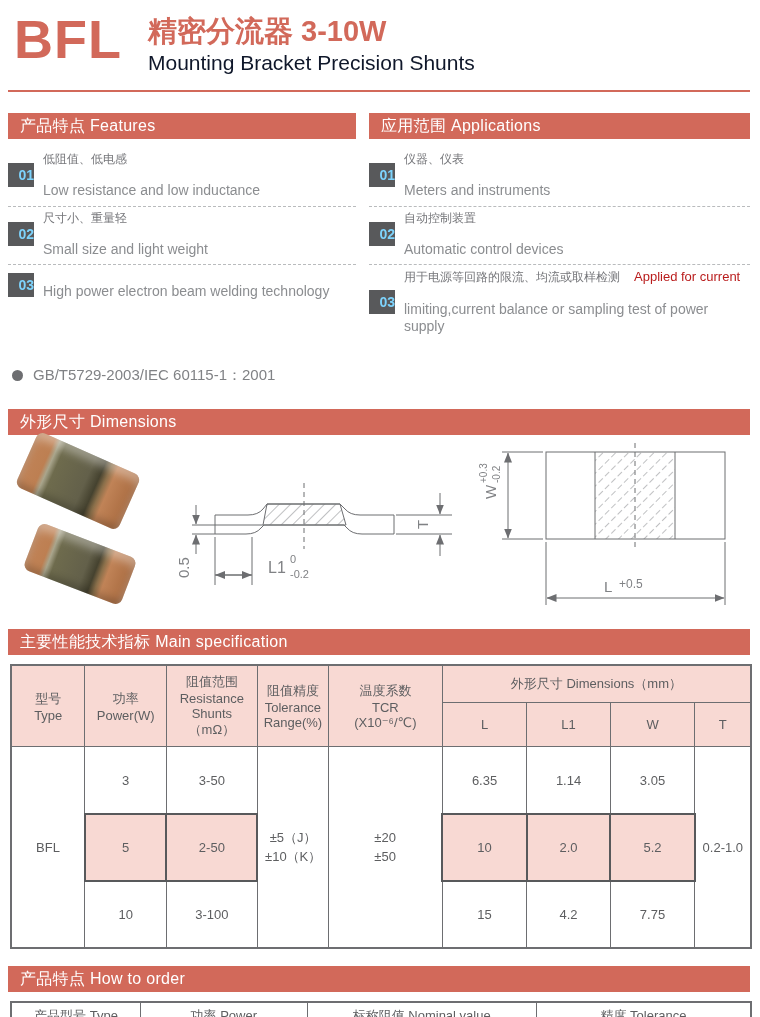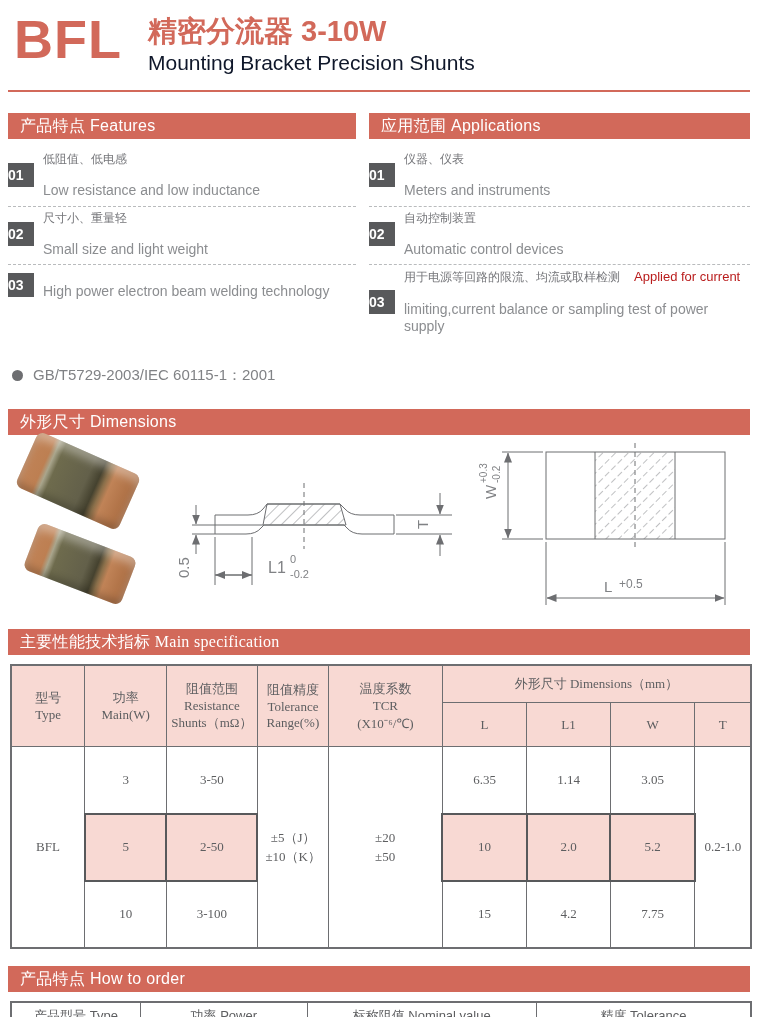--- a/index.html
+++ b/index.html
@@ -19,21 +19,21 @@
   .bar { background:#d2695a; color:#fff; height:26px; line-height:26px; font-size:16px; padding-left:12px; letter-spacing:0.3px; }
   .bar.full { margin-left:8px; margin-right:10px; }
 
   
   .two-col { display:flex; margin:21px 10px 0 8px; gap:13px; }
   .col-left { width:348px; }
   .col-right { flex:1; }
   .items { margin-top:9px; }
   .item { display:flex; align-items:center; padding:3px 0 6px; border-bottom:1px dashed #b9bbbd; min-height:40px; }
   .item:last-child { border-bottom:none; }
-  .badge { flex:0 0 26px; height:24px; background:#58595b; color:#ffffff; font-weight:700; font-size:14px; text-align:left; line-height:24px; margin-right:9px; }
+  .badge { flex:0 0 26px; height:24px; background:#58595b; color:#7dd3fc; font-weight:700; font-size:14px; text-align:right; line-height:24px; margin-right:9px; }
   .ftext { flex:1; }
   .zh { font-size:12px; color:#75767a; line-height:1.35; }
   .en { font-size:14px; color:#8b8d90; line-height:1.25; margin-top:15px; }
   .zh .suffix { font-size:13px; color:#b91c1c; margin-left:14px; }
 
   
   .standards { margin-top:11px; }
   .std-item { display:flex; align-items:center; margin:24px 0 0 12px; font-size:15px; color:#808285; }
   .bullet { width:11px; height:11px; border-radius:50%; background:#6d6e71; margin-right:10px; flex:0 0 11px; }
 
@@ -43,21 +43,21 @@
   .photo { position:absolute; border-radius:7px;
     background:linear-gradient(90deg,#c08357 0%,#bd7f52 16%,#a9a58c 21%,#6e6b4d 27%,#63604a 56%,#45422f 66%,#8a6f4a 72%,#c08357 78%,#a96b40 100%);
     box-shadow:inset 0 7px 9px rgba(255,255,255,0.35), inset 0 -5px 7px rgba(0,0,0,0.18); }
   .photo1 { left:22px; top:16px; width:112px; height:60px; transform:rotate(24deg); }
   .photo2 { left:28px; top:104px; width:104px; height:50px; transform:rotate(21deg); }
   .svg-side { position:absolute; left:172px; top:40px; }
   .svg-top  { position:absolute; left:478px; top:2px; }
   svg text { fill:#808285; font-family:"Liberation Sans","DejaVu Sans",sans-serif; }
 
   
-  .spec { margin-top:6px;font-family:Liberation Serif, serif; }
+  .spec { margin-top:6px; }
   table { border-collapse:collapse; table-layout:fixed; width:742px; margin:9px 8px 0 10px; }
   table, th, td { border:1px solid #6d6e71; }
   table { border-width:2px; }
   th, td { text-align:center; vertical-align:middle; color:#5d5e60; font-size:13px; font-weight:400; padding:2px; }
   .spec-table thead th { background:#f8d9d3; }
   .spec-table .h-zh { font-size:13px; }
   .spec-table .h-en { font-size:13px; }
   .spec-table tr.hrow1 th { height:38px; }
   .spec-table tr.hrow2 th { height:44px; }
   .spec-table tbody tr { height:67px; }
@@ -226,21 +226,21 @@
           <col style="width:7.6%">
       </colgroup>
       <thead>
         <tr class="hrow1">
           <th rowspan="2">
             <div class="h-zh">型号</div>
               <div class="h-en">Type</div>
           </th>
           <th rowspan="2">
             <div class="h-zh">功率</div>
-              <div class="h-en">Main(W)</div>
+              <div class="h-en">Power(W)</div>
           </th>
           <th rowspan="2">
             <div class="h-zh">阻值范围</div>
               <div class="h-en">Resistance</div>
               <div class="h-en">Shunts（mΩ）</div>
           </th>
           <th rowspan="2">
             <div class="h-zh">阻值精度</div>
               <div class="h-en">Tolerance</div>
               <div class="h-en">Range(%)</div>

